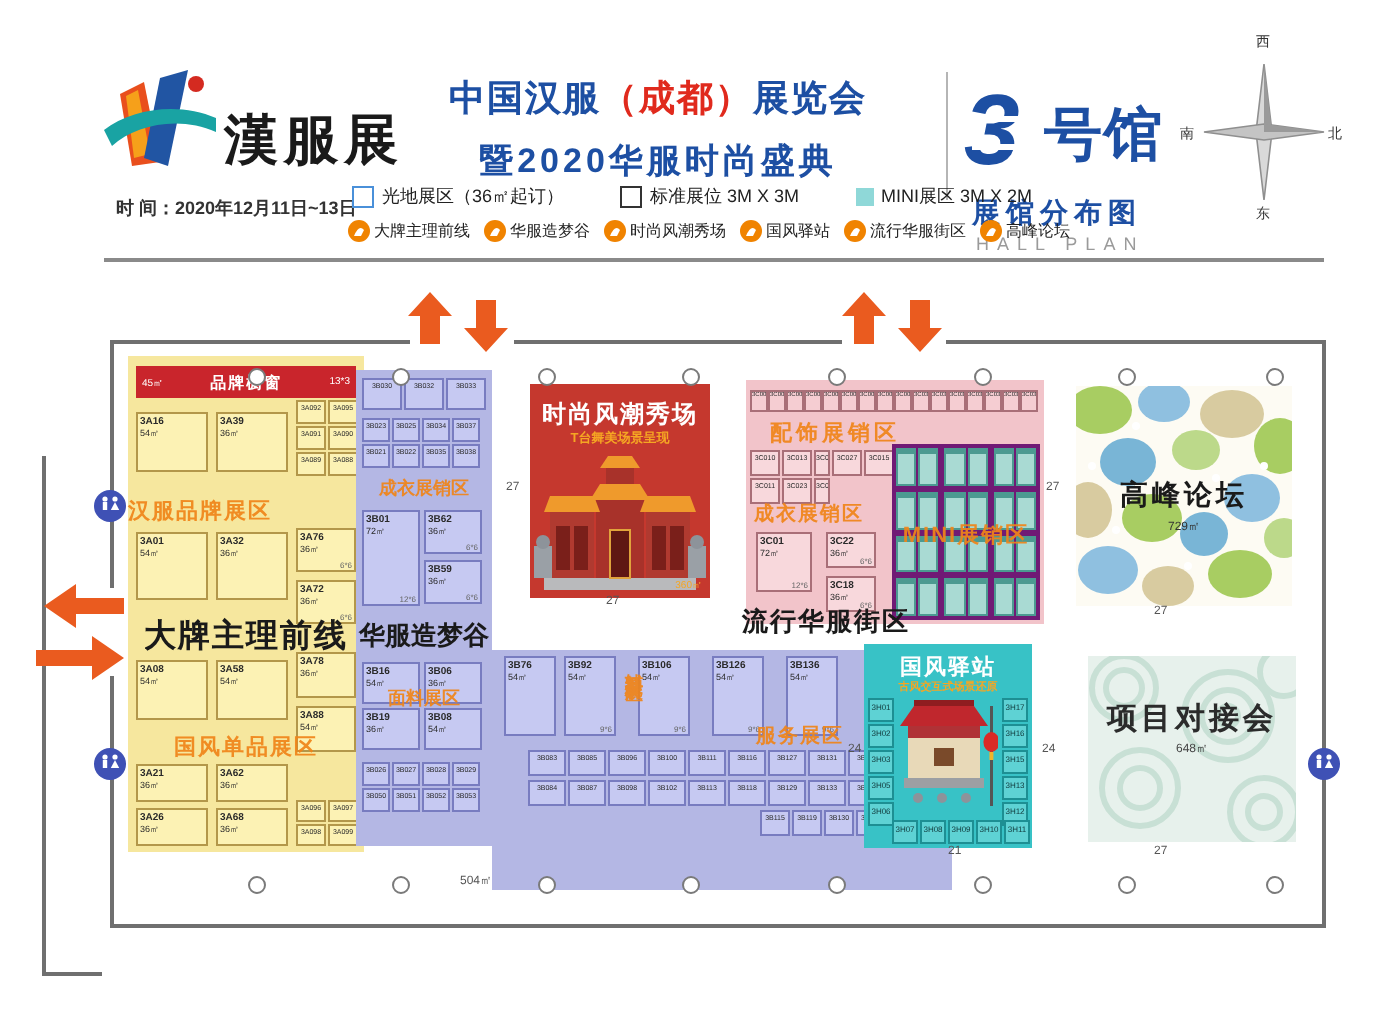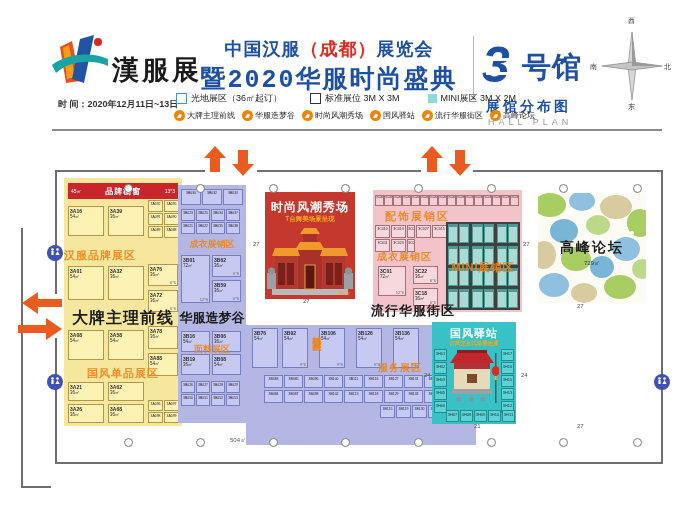--- a/index.html
+++ b/index.html
@@ -3,21 +3,21 @@
 <meta charset="utf-8">
 <style>
   html,body{margin:0;padding:0;background:#fff;}
   #app{position:relative;width:700px;height:508px;background:#fff;overflow:hidden;
        font-family:"Liberation Sans","DejaVu Sans",sans-serif;color:#222;}
   .abs{position:absolute;}
   
   .logo-text{position:absolute;left:112px;top:52px;font-size:27px;font-weight:bold;color:#1a1a1a;letter-spacing:3px;}
   .title{position:absolute;left:183px;top:34px;width:292px;text-align:center;color:#1d4fa3;font-weight:bold;}
   .title .t1{font-size:18px;letter-spacing:1px;line-height:31px;white-space:nowrap;}
-  .title .t2{font-size:25px;letter-spacing:2px;line-height:31px;white-space:nowrap;font-family:Liberation Mono, monospace;}
+  .title .t2{font-size:17px;letter-spacing:2px;line-height:31px;white-space:nowrap;}
   .title .red{color:#e02a1d;}
   .meta{position:absolute;left:58px;top:96px;font-size:9px;color:#333;font-weight:bold;line-height:16px;}
   .vdiv{position:absolute;left:473px;top:36px;width:1px;height:64px;background:#b5b5b5;}
   .hall3{position:absolute;left:482px;top:36px;font-style:italic;font-weight:900;font-size:50px;color:#1d4fa3;}
   .hallword{position:absolute;left:522px;top:48px;font-size:29px;font-weight:900;color:#1d4fa3;letter-spacing:1px;}
   .plancn{position:absolute;left:486px;top:98px;font-size:14px;font-weight:bold;color:#1d4fa3;letter-spacing:3px;}
   .planen{position:absolute;left:488px;top:117px;font-size:9px;color:#9a9a9a;letter-spacing:4px;}
   .compass-label{position:absolute;font-size:7px;color:#333;}
   .legend1{position:absolute;left:176px;top:92px;display:flex;gap:28px;font-size:9px;color:#222;align-items:center;}
   .legend1 .item{display:flex;align-items:center;gap:4px;white-space:nowrap;}
@@ -57,21 +57,21 @@
   
   .zstage{background:#c5382e;}
   .stage-title{position:absolute;top:7px;width:100%;text-align:center;color:#fff;font-weight:bold;font-size:12px;letter-spacing:1px;}
   .stage-sub{position:absolute;top:23px;width:100%;text-align:center;color:#f5a623;font-weight:bold;font-size:6.5px;}
   .stage-area{position:absolute;right:4px;bottom:3px;color:#f5a623;font-size:5px;}
   
   .zpink{background:#f2c4ca;}
   .kcell{background:#f8d8dc;border:1px solid #a96f78;padding:1px;}
   .kpair .cell{background:#f8d8dc;border:1px solid #a96f78;font-size:3.5px;line-height:4px;padding-top:1px;text-align:center;}
   .kstrip .cell{background:#f5cdd2;border:1px solid #a96f78;font-size:3px;line-height:3.5px;text-align:center;}
-  .zteal{background:#404040;position:absolute;}
+  .zteal{background:#701a75;position:absolute;}
   .mgrid{position:absolute;left:2px;top:2px;right:2px;bottom:2px;display:grid;
          grid-template-columns:repeat(3,1fr);grid-template-rows:repeat(4,1fr);gap:3px;}
   .mgroup{display:flex;gap:1px;}
   .mcellx{flex:1;background:#a9dad3;border:1px solid #4c9a91;border-top-width:3px;}
   
   .zcyan{background:#38c2c6;}
   .hcol{position:absolute;display:flex;flex-direction:column;gap:1px;}
   .hrow{position:absolute;display:flex;gap:1px;}
   .hcell .cell, .hcol .cell, .hrow .cell{background:#5ed2d4;border:1px solid #1d8f93;font-size:4px;line-height:5px;
         width:13px;height:12px;text-align:center;color:#10393b;padding-top:1px;}
@@ -668,20 +668,38 @@
         <circle cx="10" cy="50" r="2.5" fill="#8d939a"></circle>
         <circle cx="22" cy="50" r="2.5" fill="#8d939a"></circle>
         <circle cx="34" cy="50" r="2.5" fill="#8d939a"></circle>
         <rect x="46" y="4" width="1.5" height="50" fill="#555"></rect>
         <ellipse cx="46.7" cy="22" rx="4" ry="5" fill="#d92b27"></ellipse>
         <rect x="45.7" y="27" width="2" height="4" fill="#f0b429"></rect>
       </svg>
     </div>
   </div>
 
+  <div class="zone zmeet" style="left:544px;top:328px;width:104px;height:93px">
+    <svg width="104" height="93" viewBox="0 0 104 93">
+      <g fill="none" stroke="#bcd9cc" stroke-width="3" opacity="0.7">
+        <circle cx="18" cy="16" r="16"></circle>
+          <circle cx="18" cy="16" r="9"></circle>
+        <circle cx="70" cy="30" r="22"></circle>
+          <circle cx="70" cy="30" r="13"></circle>
+          <circle cx="70" cy="30" r="5"></circle>
+        <circle cx="26" cy="66" r="19"></circle>
+          <circle cx="26" cy="66" r="10"></circle>
+        <circle cx="88" cy="78" r="17"></circle>
+          <circle cx="88" cy="78" r="8"></circle>
+        <circle cx="98" cy="8" r="12"></circle>
+      </g>
+    </svg>
+    <div class="meet-label">项目对接会</div>
+    <div class="meet-area">648㎡</div>
+  </div>
 
   <div id="aisles">
       <div class="aisle" style="left: 253px; top: 241px;">27</div>
       <div class="aisle" style="left: 303px; top: 298px;">27</div>
       <div class="aisle" style="left: 523px; top: 241px;">27</div>
       <div class="aisle" style="left: 577px; top: 303px;">27</div>
       <div class="aisle" style="left: 424px; top: 372px;">24</div>
       <div class="aisle" style="left: 521px; top: 372px;">24</div>
       <div class="aisle" style="left: 474px; top: 423px;">21</div>
       <div class="aisle" style="left: 577px; top: 423px;">27</div>

